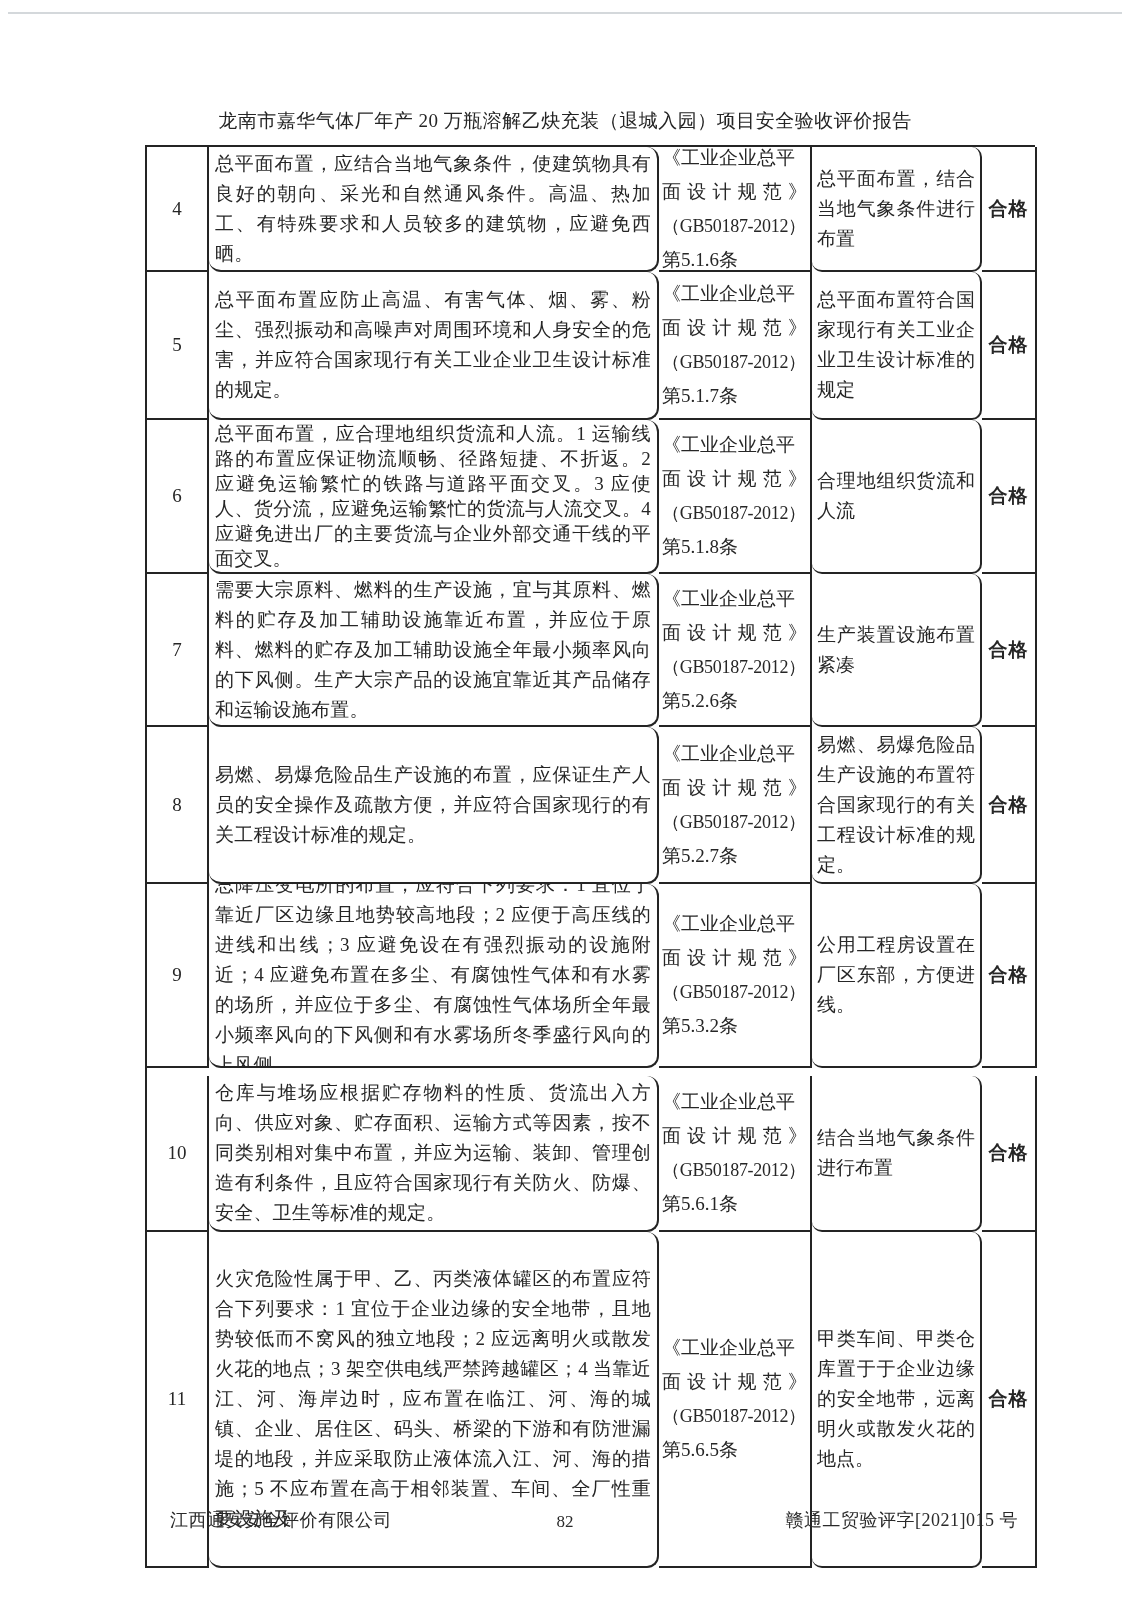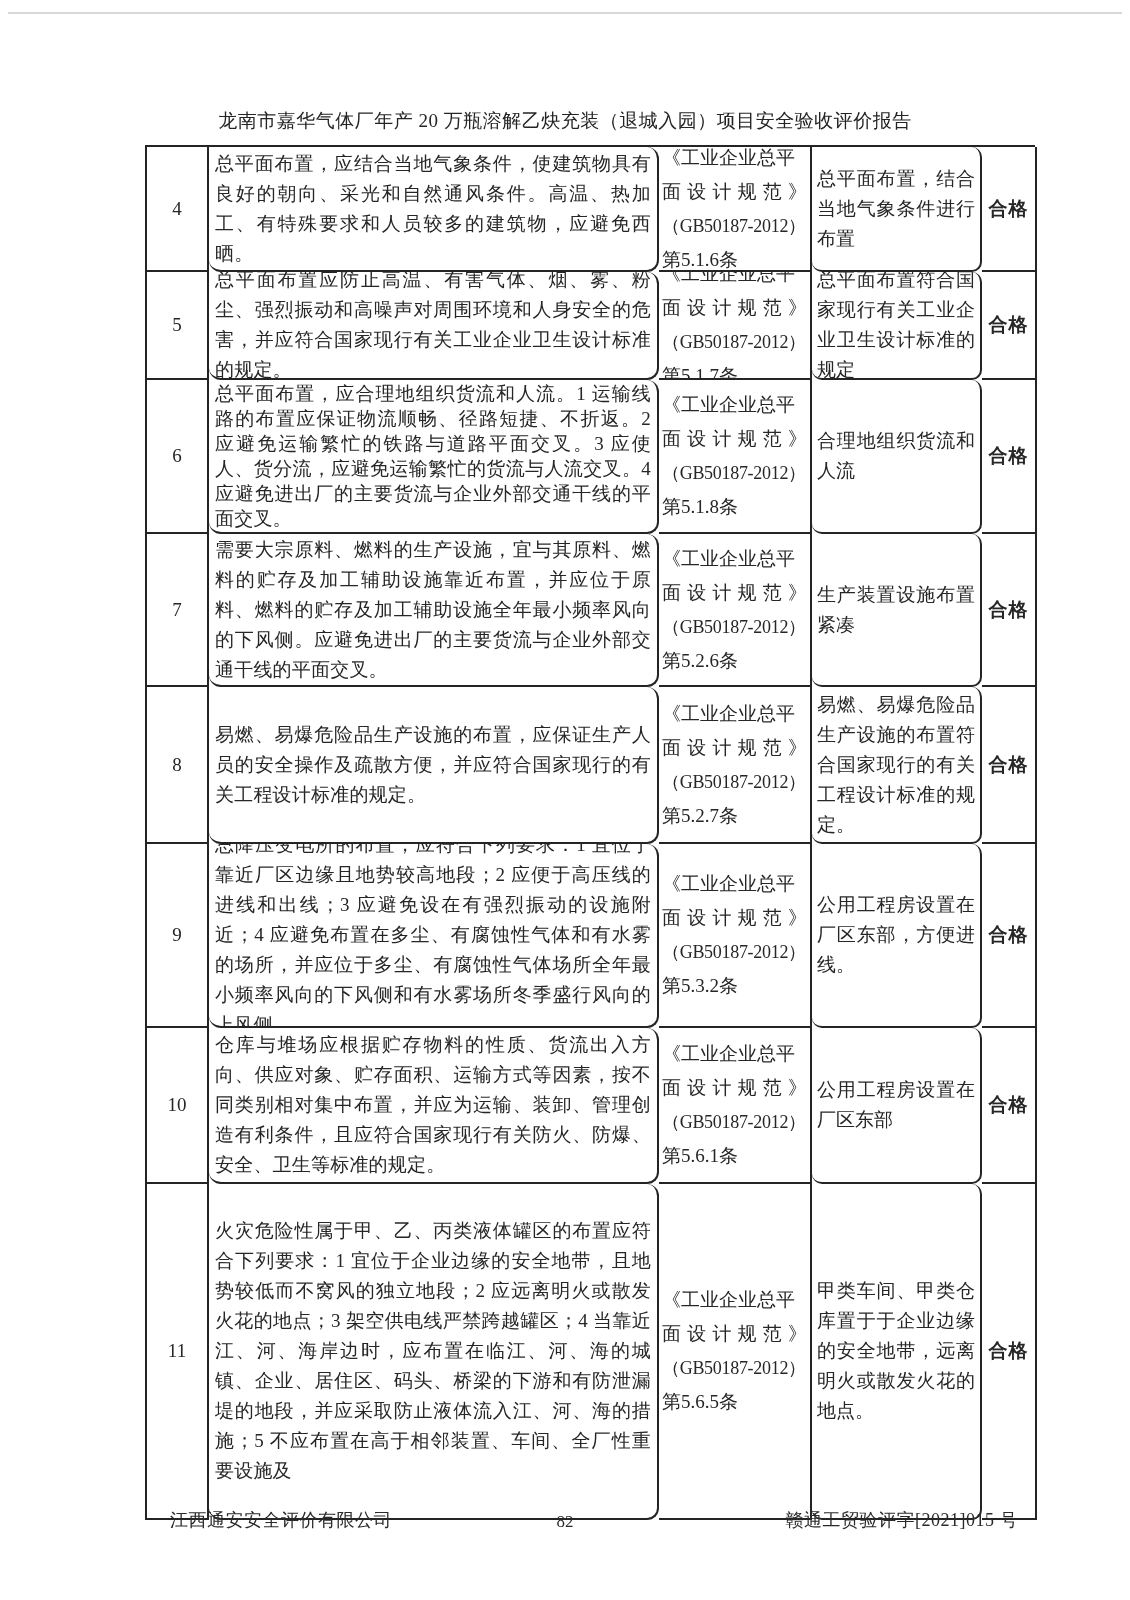--- a/index.html
+++ b/index.html
@@ -76,26 +76,26 @@
     text-align:justify;
     text-align-last:justify;
     white-space:normal;
   }
   .std-gb{
     font-size:18px;
     letter-spacing:-0.3px;
   }
   
   .row-4 .td{height:125px;}
-  .row-5 .td{height:108px;}
+  .row-5 .td{height:148px;}
   .row-6 .td{height:154px;}
   .row-7 .td{height:153px;}
   .row-8 .td{height:157px;}
   .row-9 .td{height:184px;}
-  .row-10 .td{height:156px;}
+  .row-10 .td{height:156px;margin-top:8px;}
   .row-11 .td{height:336px;}
   .row-6 .col-content{line-height:25px;}
   .footer-company{
     position:absolute;left:170px;top:1508px;
     font-size:18px;letter-spacing:0.5px;
   }
   .footer-page{
     position:absolute;left:0;top:1512px;width:1130px;
     text-align:center;font-size:17px;
   }
@@ -147,21 +147,21 @@
       <div class="std-line std-spread">面设计规范》</div>
       <div class="std-line std-gb">（GB50187-2012）</div>
       <div class="std-line">第5.1.8条</div>
     </div>
     <div class="td col-conclusion">合理地组织货流和人流</div>
     <div class="td col-result">合格</div>
   </div>
 
   <div class="tr row-7">
     <div class="td col-no">7</div>
-    <div class="td col-content">需要大宗原料、燃料的生产设施，宜与其原料、燃料的贮存及加工辅助设施靠近布置，并应位于原料、燃料的贮存及加工辅助设施全年最小频率风向的下风侧。应避免进出厂的主要货流与企业外部交通干线的平面交叉。</div>
+    <div class="td col-content">需要大宗原料、燃料的生产设施，宜与其原料、燃料的贮存及加工辅助设施靠近布置，并应位于原料、燃料的贮存及加工辅助设施全年最小频率风向的下风侧。生产大宗产品的设施宜靠近其产品储存和运输设施布置。</div>
     <div class="td col-standard">
       <div class="std-line">《工业企业总平</div>
       <div class="std-line std-spread">面设计规范》</div>
       <div class="std-line std-gb">（GB50187-2012）</div>
       <div class="std-line">第5.2.6条</div>
     </div>
     <div class="td col-conclusion">生产装置设施布置紧凑</div>
     <div class="td col-result">合格</div>
   </div>
 
@@ -193,21 +193,21 @@
 
   <div class="tr row-10">
     <div class="td col-no">10</div>
     <div class="td col-content">仓库与堆场应根据贮存物料的性质、货流出入方向、供应对象、贮存面积、运输方式等因素，按不同类别相对集中布置，并应为运输、装卸、管理创造有利条件，且应符合国家现行有关防火、防爆、安全、卫生等标准的规定。</div>
     <div class="td col-standard">
       <div class="std-line">《工业企业总平</div>
       <div class="std-line std-spread">面设计规范》</div>
       <div class="std-line std-gb">（GB50187-2012）</div>
       <div class="std-line">第5.6.1条</div>
     </div>
-    <div class="td col-conclusion">公用工程房设置在厂区东部</div>
+    <div class="td col-conclusion">结合当地气象条件进行布置</div>
     <div class="td col-result">合格</div>
   </div>
 
   <div class="tr row-11">
     <div class="td col-no">11</div>
     <div class="td col-content">火灾危险性属于甲、乙、丙类液体罐区的布置应符合下列要求：1 宜位于企业边缘的安全地带，且地势较低而不窝风的独立地段；2 应远离明火或散发火花的地点；3 架空供电线严禁跨越罐区；4 当靠近江、河、海岸边时，应布置在临江、河、海的城镇、企业、居住区、码头、桥梁的下游和有防泄漏堤的地段，并应采取防止液体流入江、河、海的措施；5 不应布置在高于相邻装置、车间、全厂性重要设施及</div>
     <div class="td col-standard">
       <div class="std-line">《工业企业总平</div>
       <div class="std-line std-spread">面设计规范》</div>
       <div class="std-line std-gb">（GB50187-2012）</div>

